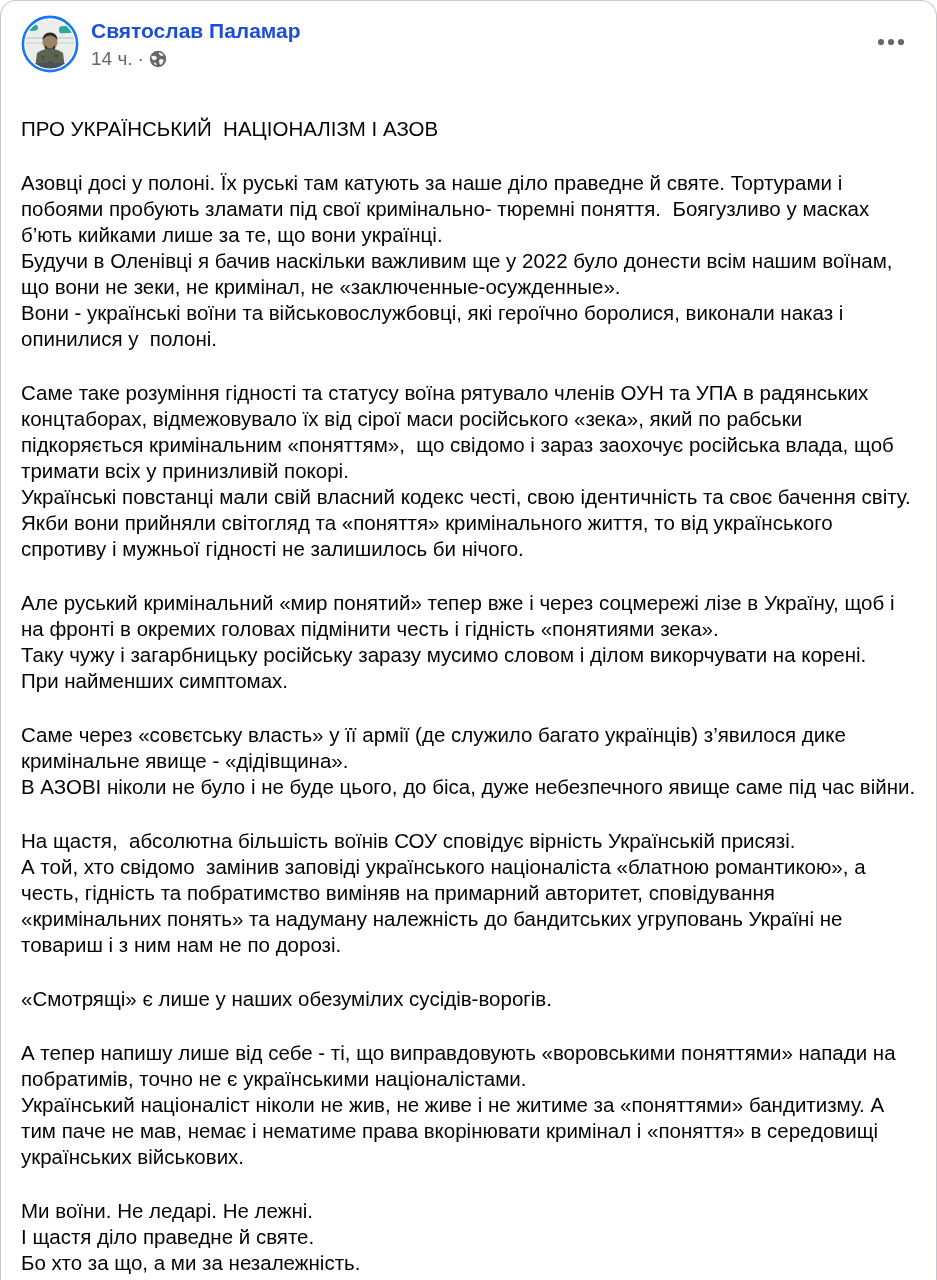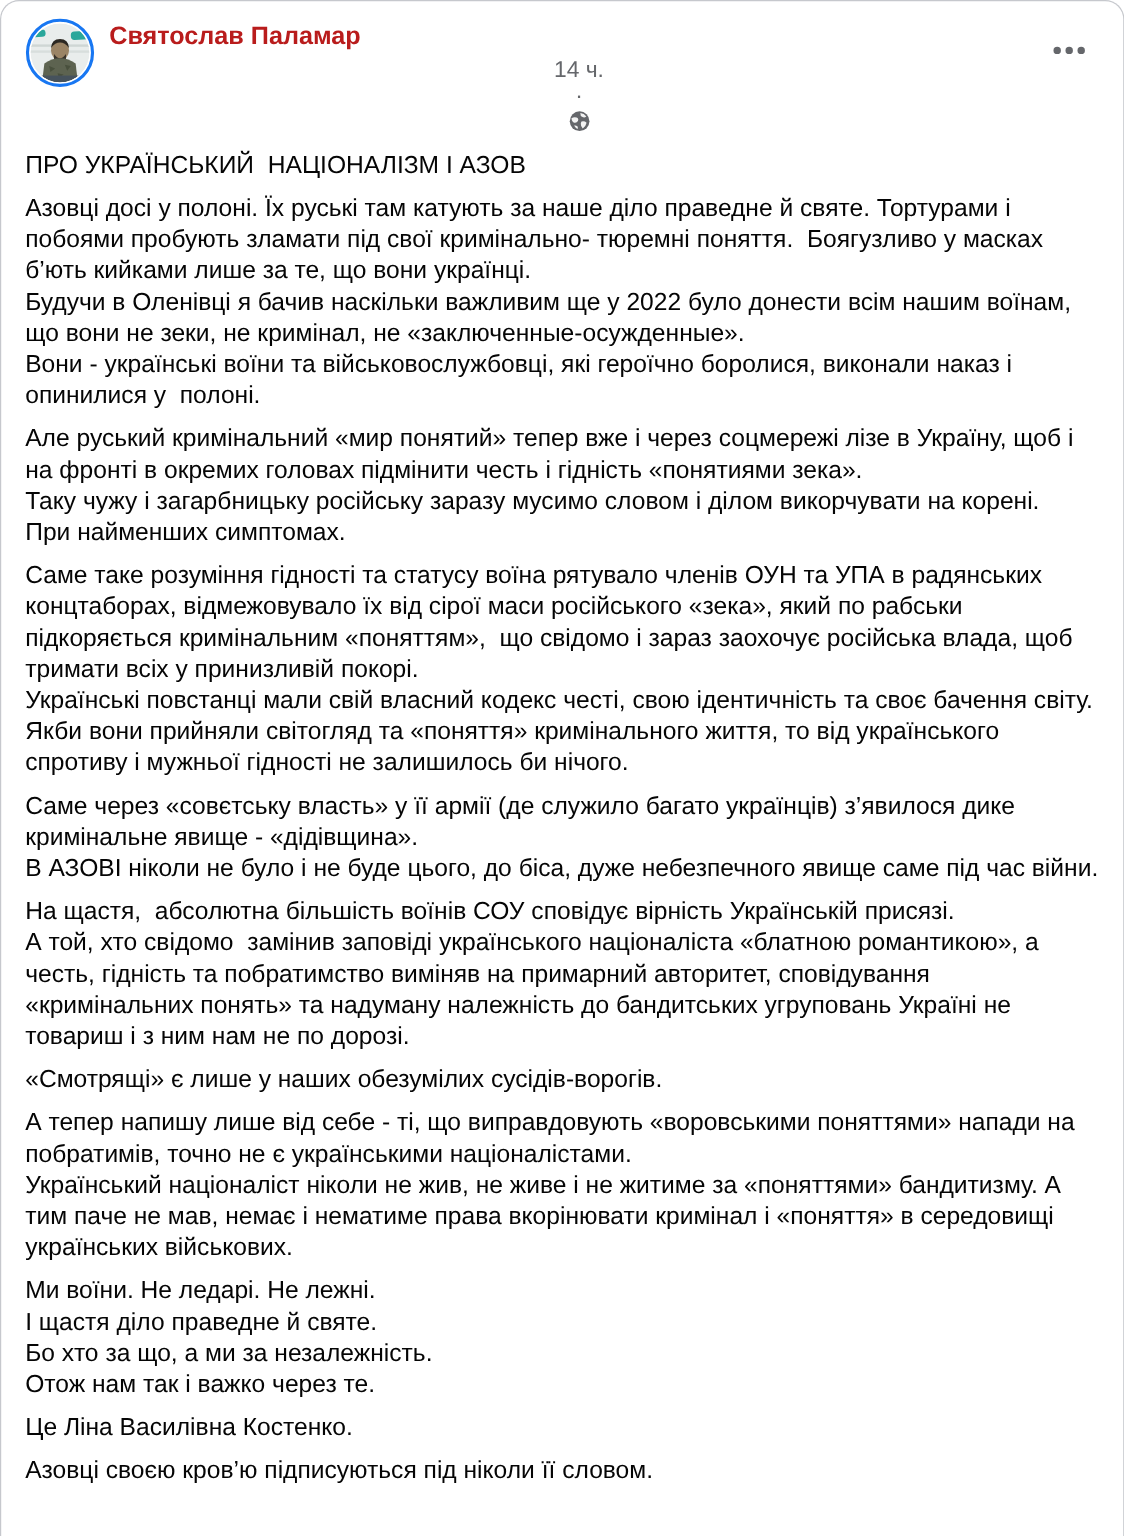--- a/index.html
+++ b/index.html
@@ -28,30 +28,29 @@
     width: 58px; height: 58px;
     flex: 0 0 auto;
     cursor: pointer;
   }
   .header-text { margin-left: 12px; flex: 1 1 auto; }
   .author {
     font-size: 21px;
     font-weight: 700;
     line-height: 1.25;
     padding-top: 3px;
-    color: #b91c1c;
+    color: #1d4ed8;
     cursor: pointer;
   }
   .meta {
     margin-top: 4px;
     display: flex;
     align-items: center;
     font-size: 19px;
     color: #65676b;
-    flex-direction: column;
   }
   .meta .sep { margin: 0 5px; }
   .globe { width: 18px; height: 18px; display: inline-block; }
   .menu-btn {
     flex: 0 0 auto;
     margin-top: 16px;
     padding: 6px 2px;
     cursor: pointer;
     border: none;
     background: transparent;
@@ -59,20 +58,21 @@
   }
   .body {
     padding: 15px 20px 0 20px;
     font-size: 20.5px;
     line-height: 26px;
     color: #050505;
   }
   .para {
     white-space: pre-wrap;
     margin-bottom: 10px;
+    margin-top: 28px;
   }
 </style>
 </head>
 <body>
 
 <div class="card">
 
   <div class="header">
 
     <div class="avatar">
@@ -125,25 +125,25 @@
       </svg>
     </button>
 
   </div>
 
   <div class="body">
       <div class="para">ПРО УКРАЇНСЬКИЙ  НАЦІОНАЛІЗМ І АЗОВ</div>
       <div class="para">Азовці досі у полоні. Їх руські там катують за наше діло праведне й святе. Тортурами і побоями пробують зламати під свої кримінально- тюремні поняття.  Боягузливо у масках б’ють кийками лише за те, що вони українці.
 Будучи в Оленівці я бачив наскільки важливим ще у 2022 було донести всім нашим воїнам, що вони не зеки, не кримінал, не «заключенные-осужденные».
 Вони - українські воїни та військовослужбовці, які героїчно боролися, виконали наказ і опинилися у  полоні.</div>
+      <div class="para">Саме таке розуміння гідності та статусу воїна рятувало членів ОУН та УПА в радянських концтаборах, відмежовувало їх від сірої маси російського «зека», який по рабськи підкоряється кримінальним «поняттям»,  що свідомо і зараз заохочує російська влада, щоб тримати всіх у принизливій покорі.
+Українські повстанці мали свій власний кодекс честі, свою ідентичність та своє бачення світу. Якби вони прийняли світогляд та «поняття» кримінального життя, то від українського спротиву і мужньої гідності не залишилось би нічого.</div>
       <div class="para">Але руський кримінальний «мир понятий» тепер вже і через соцмережі лізе в Україну, щоб і на фронті в окремих головах підмінити честь і гідність «понятиями зека».
 Таку чужу і загарбницьку російську заразу мусимо словом і ділом викорчувати на корені.
 При найменших симптомах.</div>
-      <div class="para">Саме таке розуміння гідності та статусу воїна рятувало членів ОУН та УПА в радянських концтаборах, відмежовувало їх від сірої маси російського «зека», який по рабськи підкоряється кримінальним «поняттям»,  що свідомо і зараз заохочує російська влада, щоб тримати всіх у принизливій покорі.
-Українські повстанці мали свій власний кодекс честі, свою ідентичність та своє бачення світу. Якби вони прийняли світогляд та «поняття» кримінального життя, то від українського спротиву і мужньої гідності не залишилось би нічого.</div>
       <div class="para">Саме через «совєтську власть» у її армії (де служило багато українців) з’явилося дике кримінальне явище - «дідівщина».
 В АЗОВІ ніколи не було і не буде цього, до біса, дуже небезпечного явище саме під час війни.</div>
       <div class="para">На щастя,  абсолютна більшість воїнів СОУ сповідує вірність Українській присязі.
 А той, хто свідомо  замінив заповіді українського націоналіста «блатною романтикою», а честь, гідність та побратимство виміняв на примарний авторитет, сповідування «кримінальних понять» та надуману належність до бандитських угруповань Україні не товариш і з ним нам не по дорозі.</div>
       <div class="para">«Смотрящі» є лише у наших обезумілих сусідів-ворогів.</div>
       <div class="para">А тепер напишу лише від себе - ті, що виправдовують «воровськими поняттями» напади на побратимів, точно не є українськими націоналістами.
 Український націоналіст ніколи не жив, не живе і не житиме за «поняттями» бандитизму. А тим паче не мав, немає і нематиме права вкорінювати кримінал і «поняття» в середовищі українських військових.</div>
       <div class="para">Ми воїни. Не ледарі. Не лежні.
 І щастя діло праведне й святе.
 Бо хто за що, а ми за незалежність.

